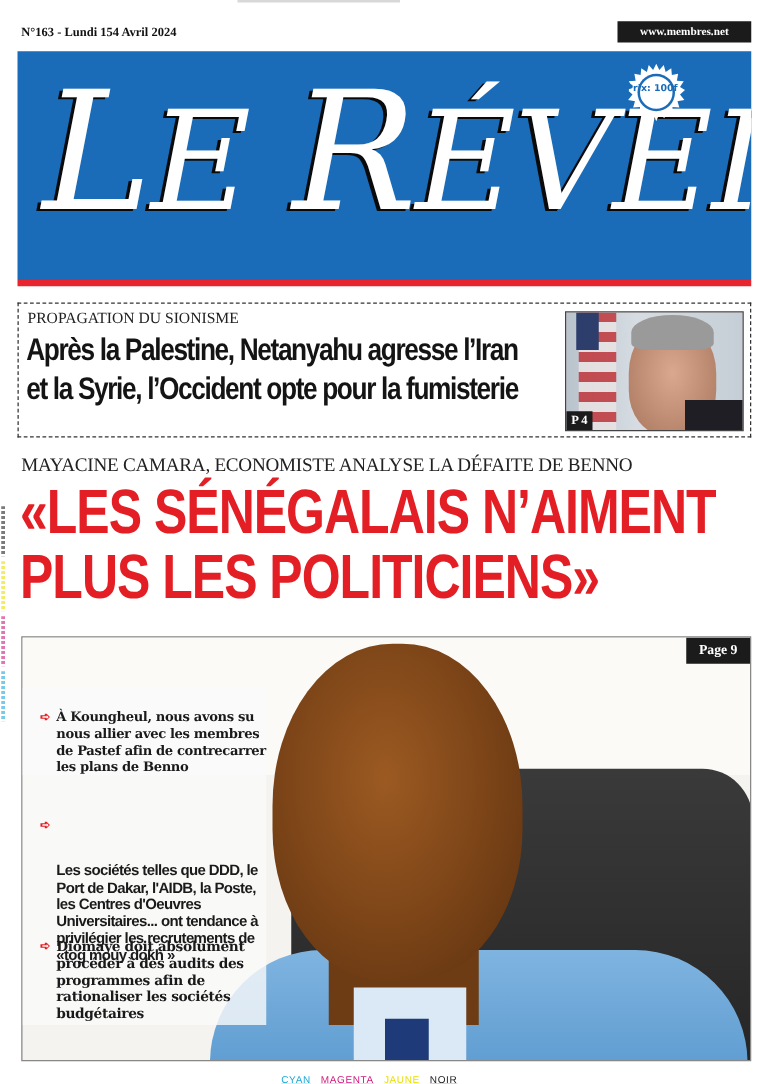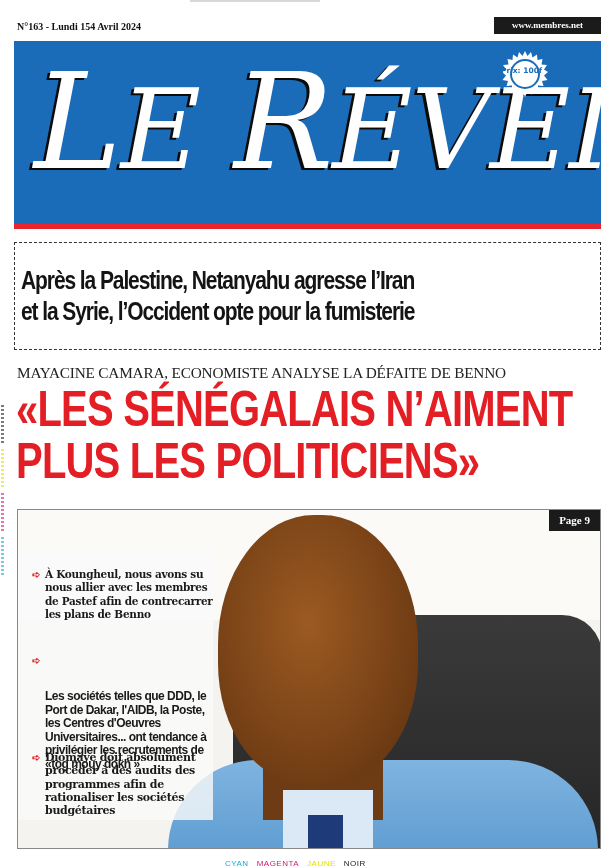--- a/index.html
+++ b/index.html
@@ -77,23 +77,32 @@
       <circle cx="24" cy="24" r="15" fill="#1a6cb8"></circle>
       <circle cx="24" cy="24" r="13" fill="#ffffff"></circle>
     </svg>
     <span>Prix: 100f</span>
   </div>
   <div class="journal">Journal</div>
 </div>
 <div class="redline"></div>
 
 <div class="teaser">
+  <div class="kicker">PROPAGATION DU SIONISME</div>
   <div class="head">
     <div>Après la Palestine, Netanyahu agresse l’Iran</div>
     <div>et la Syrie, l’Occident opte pour la fumisterie</div>
+  </div>
+  <div class="photo">
+    <div class="flag"></div>
+    <div class="flag-blue"></div>
+    <div style="position:absolute;left:50px;top:8px;width:70px;height:90px;border-radius:45% 45% 40% 40%;background:radial-gradient(ellipse at 50% 45%,#d9a88e,#a8765d);"></div>
+    <div style="position:absolute;left:52px;top:2px;width:66px;height:28px;border-radius:50% 50% 20% 20%;background:#9a9a9a;"></div>
+    <div style="position:absolute;left:95px;top:70px;width:50px;height:30px;background:#1e1e24;"></div>
+    <div class="p4">P 4</div>
   </div>
 </div>
 
 <div class="subhead">MAYACINE CAMARA, ECONOMISTE ANALYSE LA DÉFAITE DE BENNO</div>
 <div class="mainhead">
   <div>«LES SÉNÉGALAIS N’AIMENT</div>
   <div>PLUS LES POLITICIENS»</div>
 </div>
 
 <div class="story">

